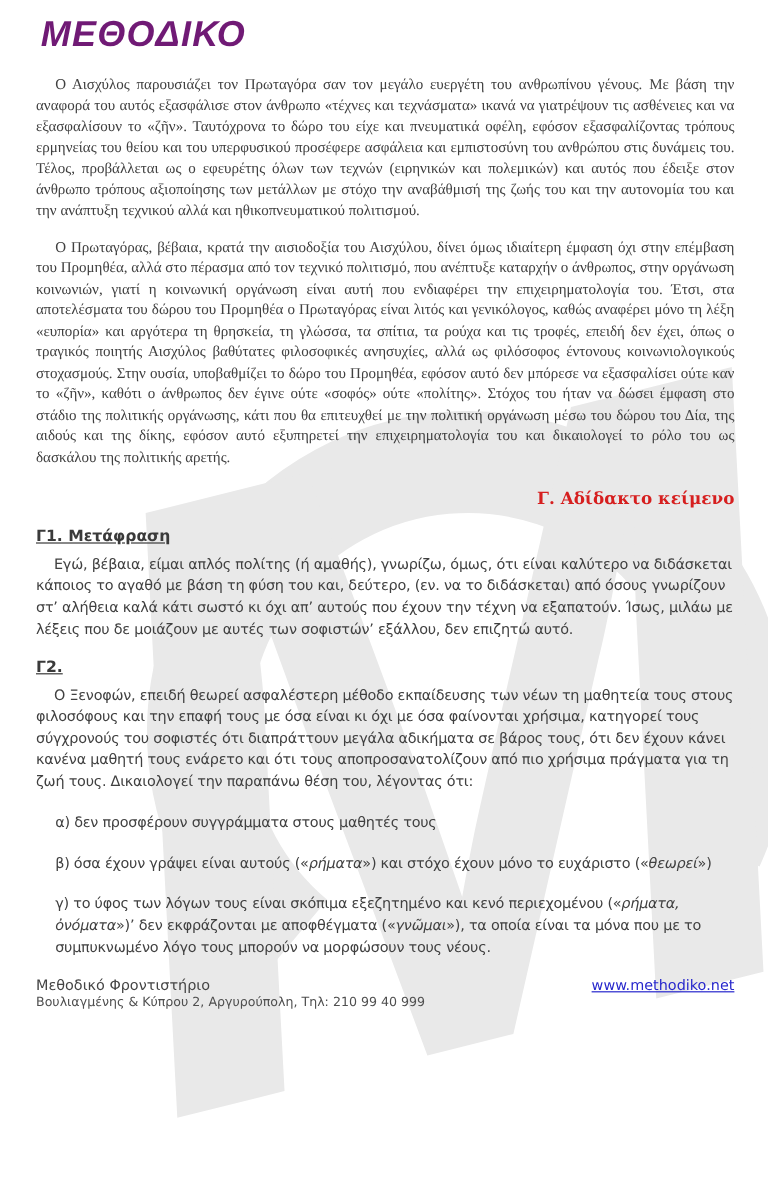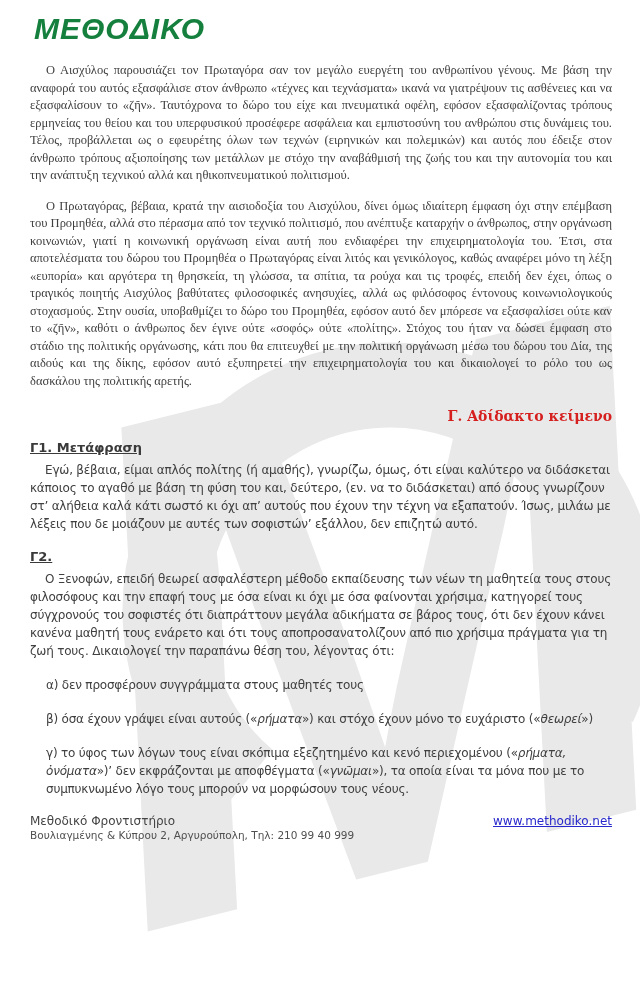--- a/index.html
+++ b/index.html
@@ -23,21 +23,21 @@
     z-index:1;
     padding:0 28px 0 30px;
   }
   .logo{
     margin:12px 0 16px 4px;
     font-family:"Liberation Sans", sans-serif;
     font-style:italic;
     font-weight:bold;
     font-size:30px;
     letter-spacing:1px;
-    color:#15803d;
+    color:#701a75;
   }
   p.body-serif{
     margin:13px 0 0 0;
     font-family:Liberation Serif, serif;
     font-size:12.5px;
     line-height:17.5px;
     color:#404040;
     text-align:justify;
     text-indent:16px;
   }

